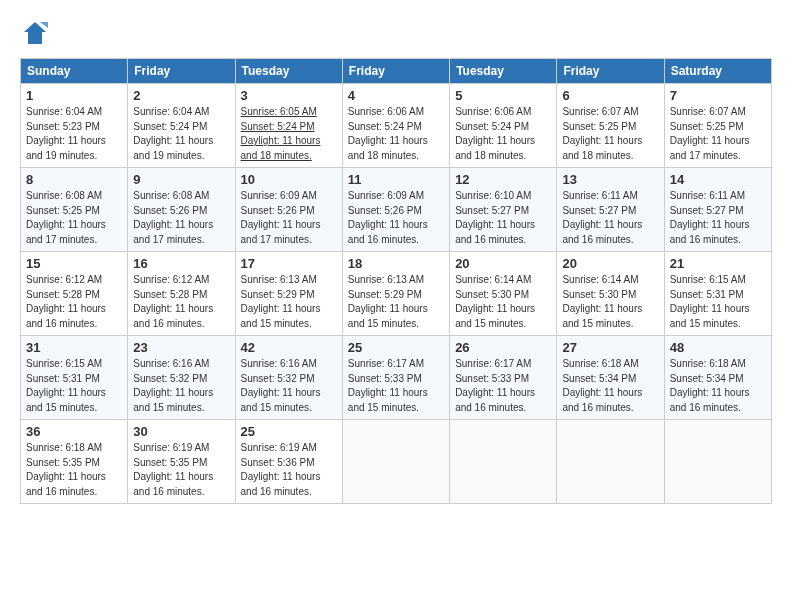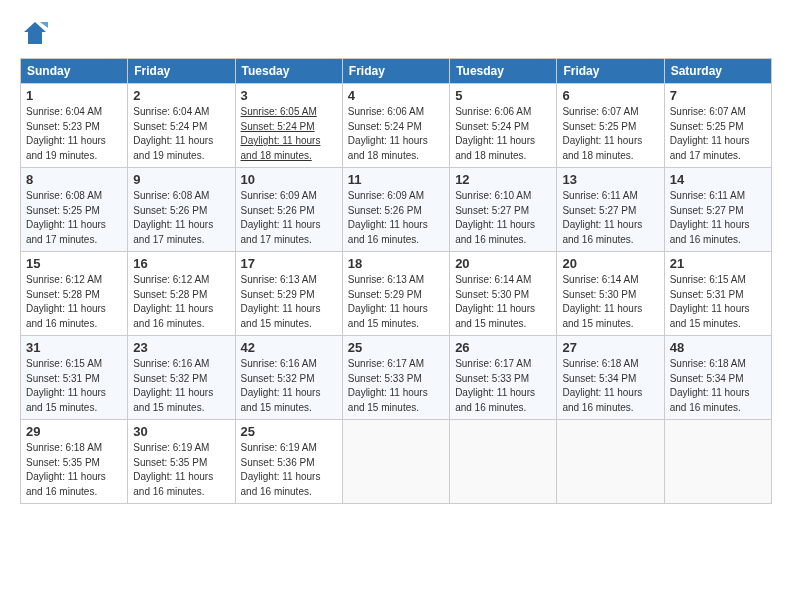--- a/index.html
+++ b/index.html
@@ -325,21 +325,21 @@
           <td>
             <span class="day-number">48</span>
             <div class="day-info" style="white-space: pre-line;">Sunrise: 6:18 AM
 Sunset: 5:34 PM
 Daylight: 11 hours
 and 16 minutes.</div>
           </td>
         </tr>
         <tr>
           <td>
-            <span class="day-number">29</span>
+            <span class="day-number">36</span>
             <div class="day-info" style="white-space: pre-line;">Sunrise: 6:18 AM
 Sunset: 5:35 PM
 Daylight: 11 hours
 and 16 minutes.</div>
           </td>
           <td>
             <span class="day-number">30</span>
             <div class="day-info" style="white-space: pre-line;">Sunrise: 6:19 AM
 Sunset: 5:35 PM
 Daylight: 11 hours

